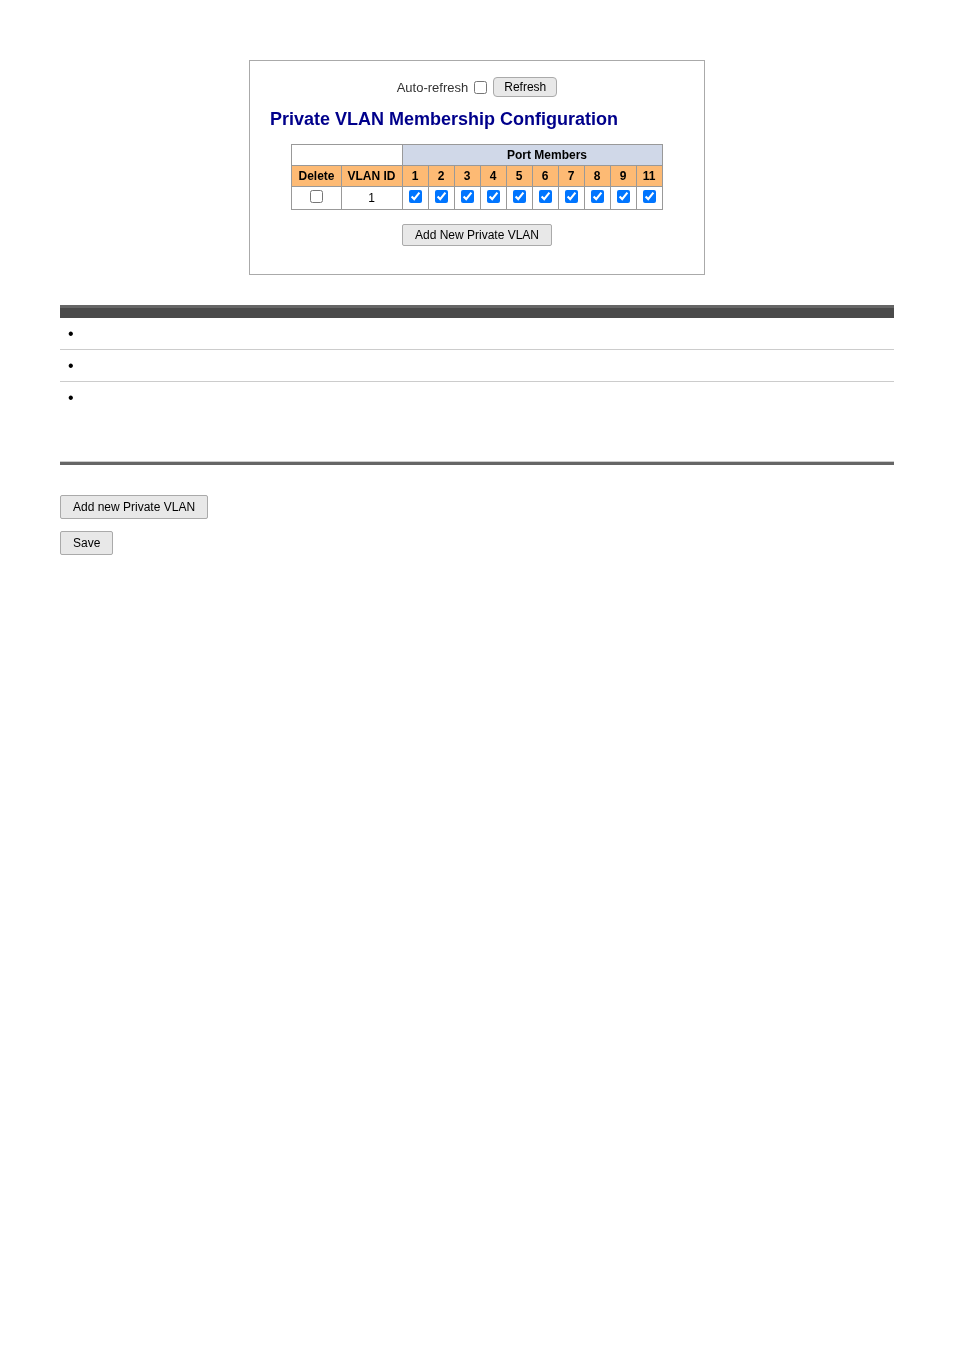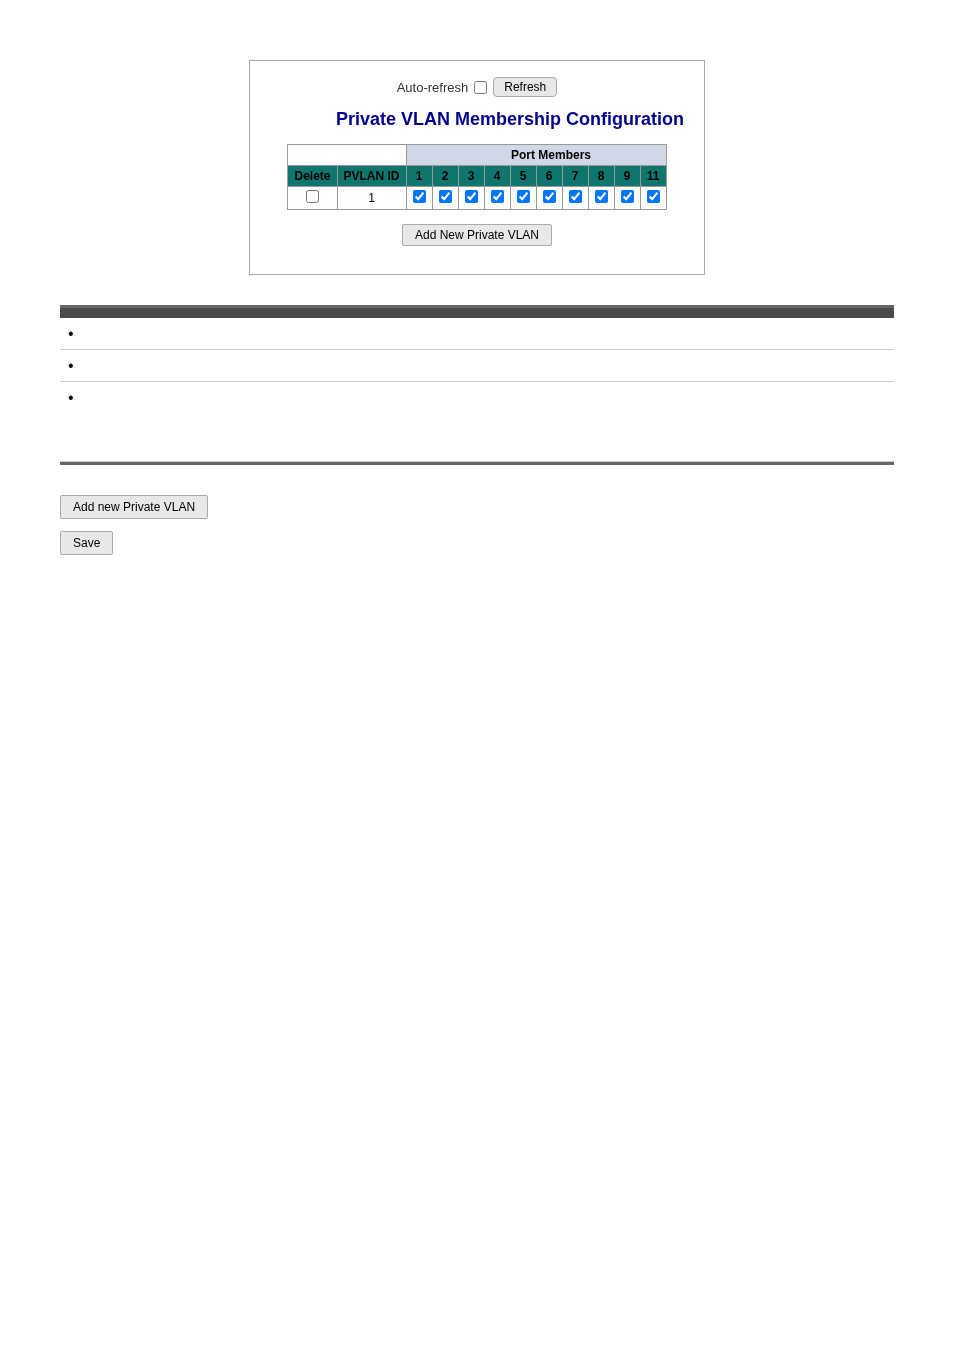--- a/index.html
+++ b/index.html
@@ -37,21 +37,21 @@
     .refresh-btn {
       padding: 2px 10px;
       font-size: 12px;
       background: #e8e8e8;
       border: 1px solid #aaa;
       cursor: pointer;
       border-radius: 4px;
     }
 
     .page-title {
-      text-align: right;
+      text-align: left;
       font-size: 18px;
       font-weight: bold;
       color: #00008b;
       margin-bottom: 14px;
     }
 
     
     .config-table {
       border-collapse: collapse;
       margin: 0 auto;
@@ -65,21 +65,21 @@
     }
 
     .config-table .port-members-header {
       background: #d0d8e8;
       font-weight: bold;
       text-align: center;
       padding-left: 36px;
     }
 
     .config-table .col-headers {
-      background: #0f766e;
+      background: #fdba74;
       font-weight: bold;
     }
 
     .config-table .data-row td {
       background: #fff;
     }
 
     .checkbox-cell {
       width: 20px;
     }
@@ -187,21 +187,21 @@
   <div class="page-title">Private VLAN Membership Configuration</div>
 
   <table class="config-table">
     <thead>
       <tr>
         <th colspan="2" style="background:#fff; border:1px solid #999;"></th>
         <th colspan="10" class="port-members-header">Port Members</th>
       </tr>
       <tr class="col-headers">
         <th>Delete</th>
-        <th>PVLAN ID</th>
+        <th>VLAN ID</th>
         <th>1</th>
         <th>2</th>
         <th>3</th>
         <th>4</th>
         <th>5</th>
         <th>6</th>
         <th>7</th>
         <th>8</th>
         <th>9</th>
         <th>11</th>

